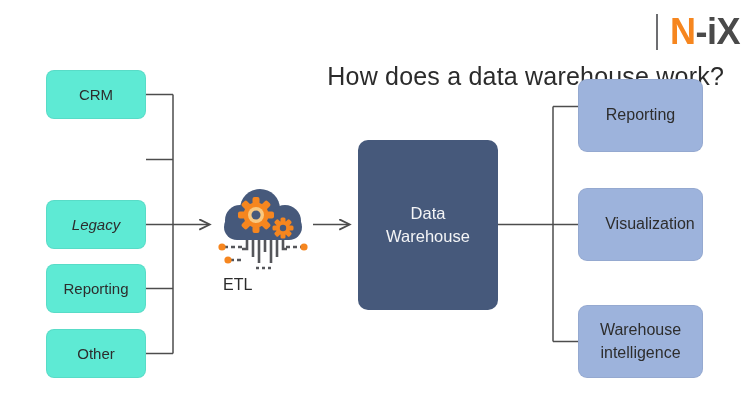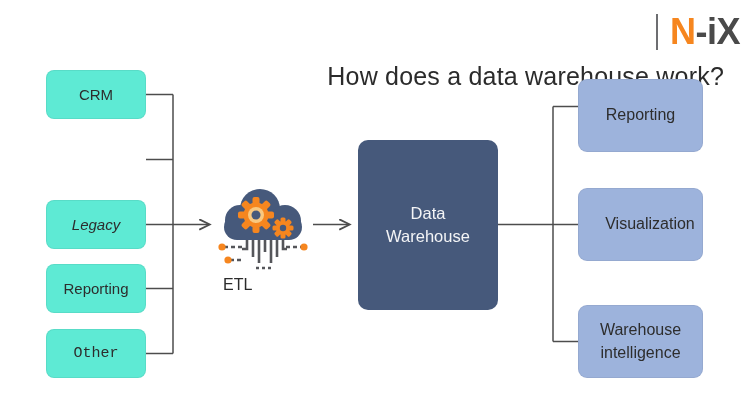--- a/index.html
+++ b/index.html
@@ -24,21 +24,21 @@
   }
   .box{
     position:absolute;display:flex;align-items:center;justify-content:center;
     text-align:center;color:#2d2d2d;box-sizing:border-box;
   }
   .box .lbl{display:block;}
   .src{
     left:46px;width:100px;height:49px;background:#5eead4;border-radius:8px;
     font-size:15px;border:1px solid rgba(0,0,0,0.06);
   }
-  .src-0{top:70px;}  .src-1{top:135px;} .src-2{top:200px;font-style:italic;} .src-3{top:264px;} .src-4{top:329px;font-family:Liberation Mono, monospace;}
+  .src-0{top:70px;}  .src-1{top:135px;} .src-2{top:200px;font-style:italic;} .src-3{top:264px;} .src-4{top:329px;}
   .dw{
     left:358px;top:140px;width:140px;height:170px;background:#46597b;border-radius:10px;
     color:#f3f4f6;font-size:16.5px;
   }
   .dw .lbl{width:100px;line-height:1.4;}
   .out{
     left:578px;width:125px;height:73px;background:#9db3dc;border-radius:9px;
     font-size:16px;border:1px solid rgba(0,0,0,0.05);
   }
   .out .lbl{width:104px;line-height:1.4;}

